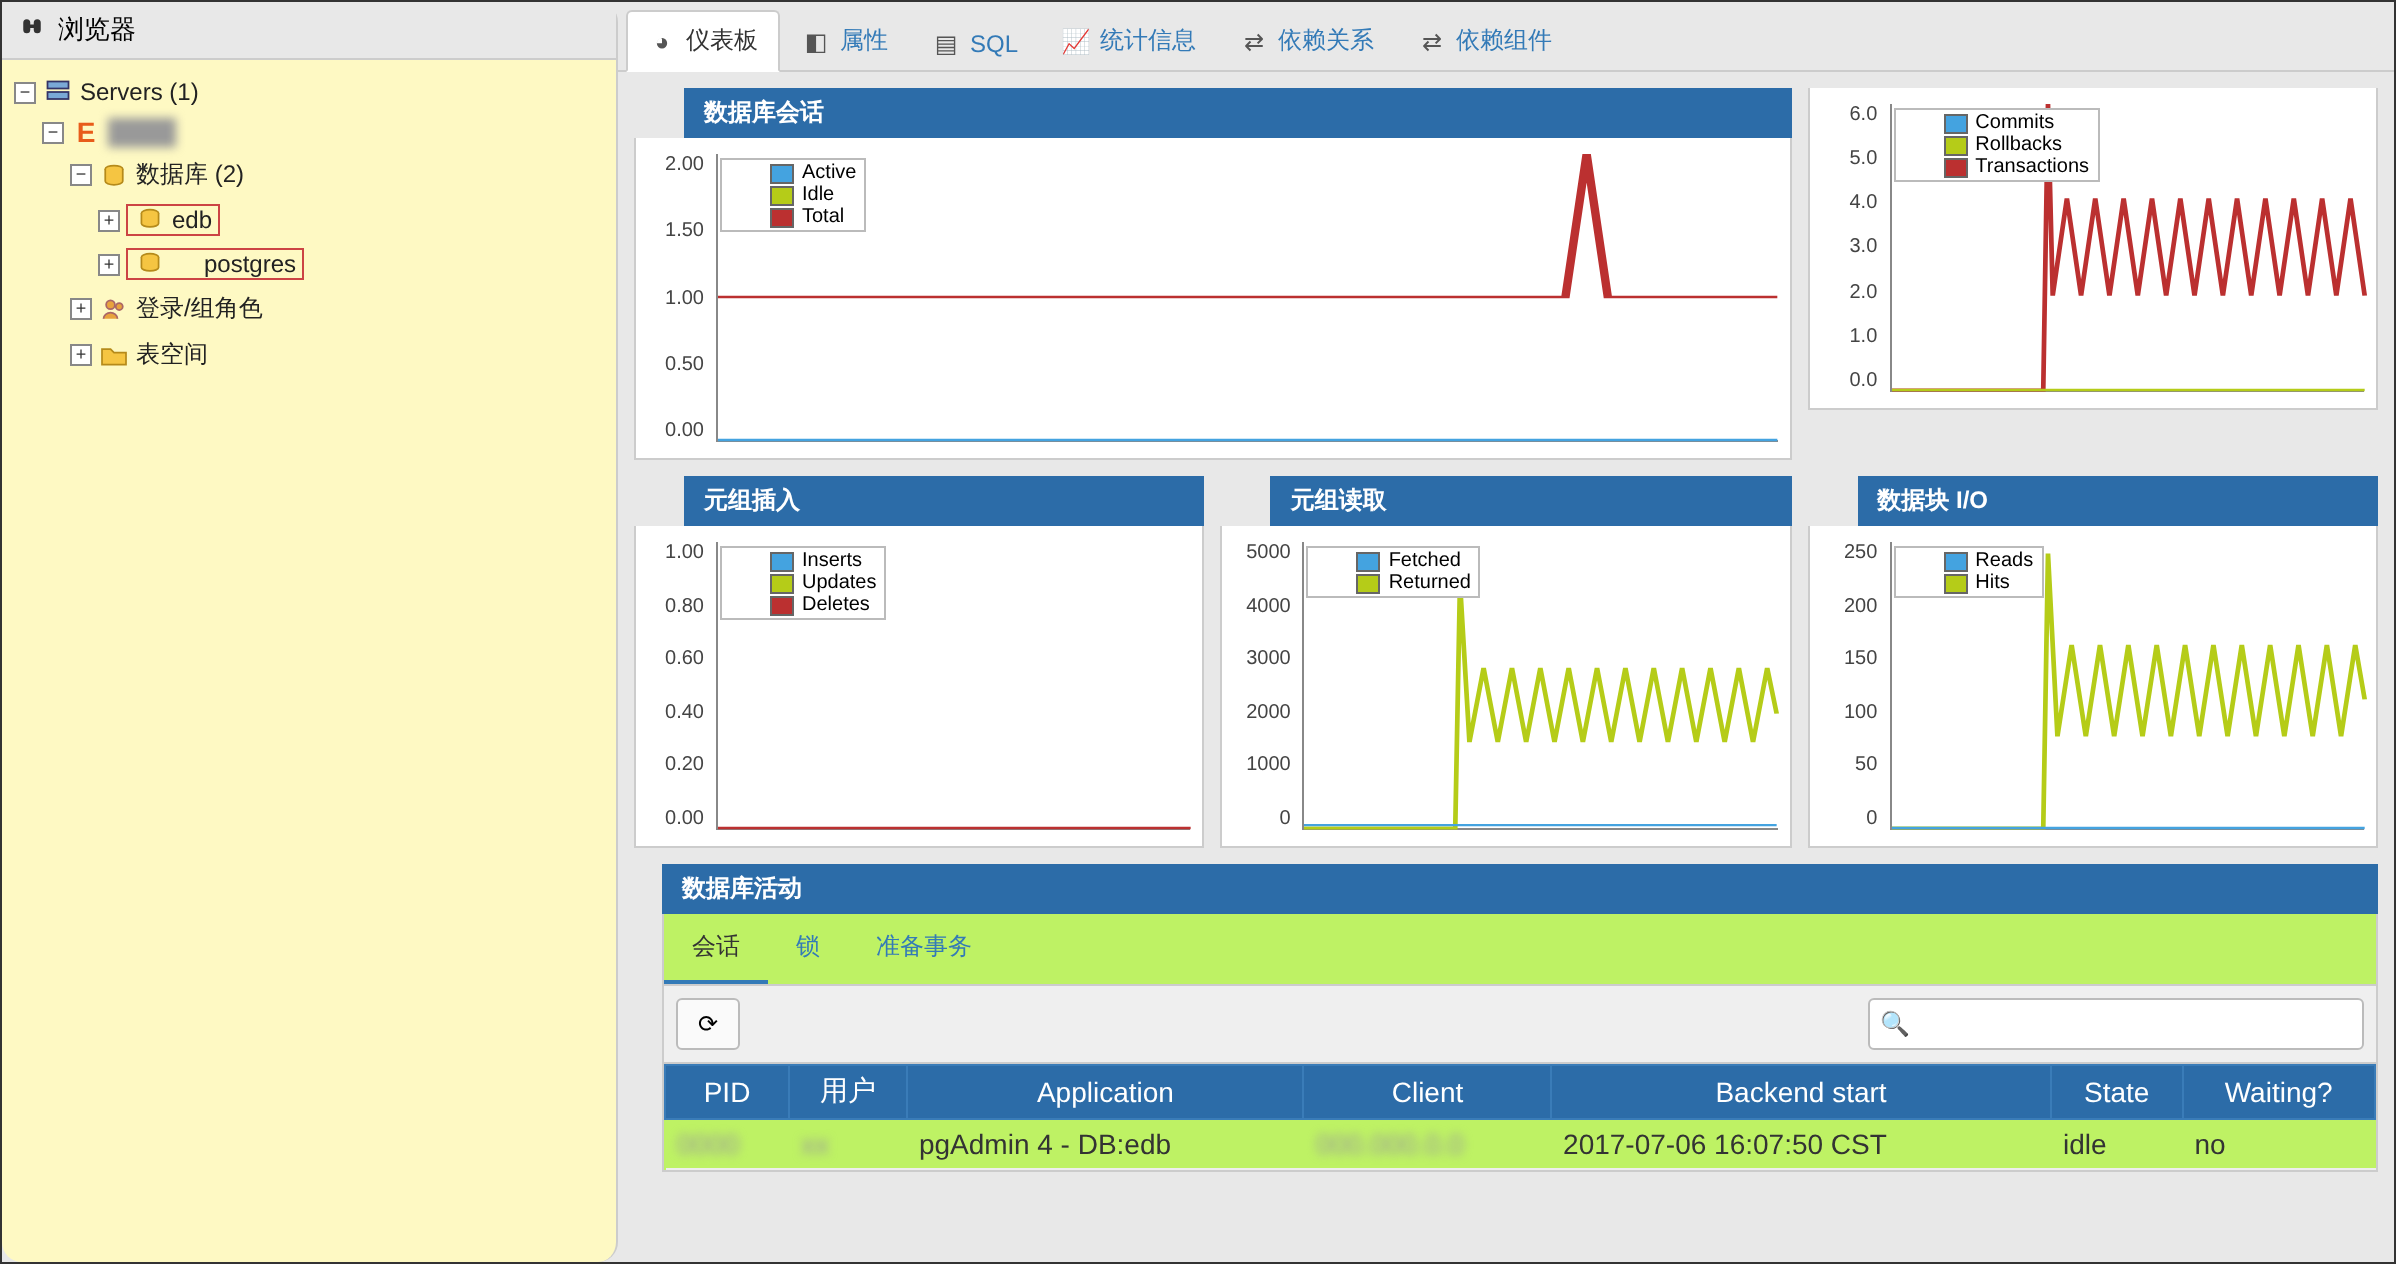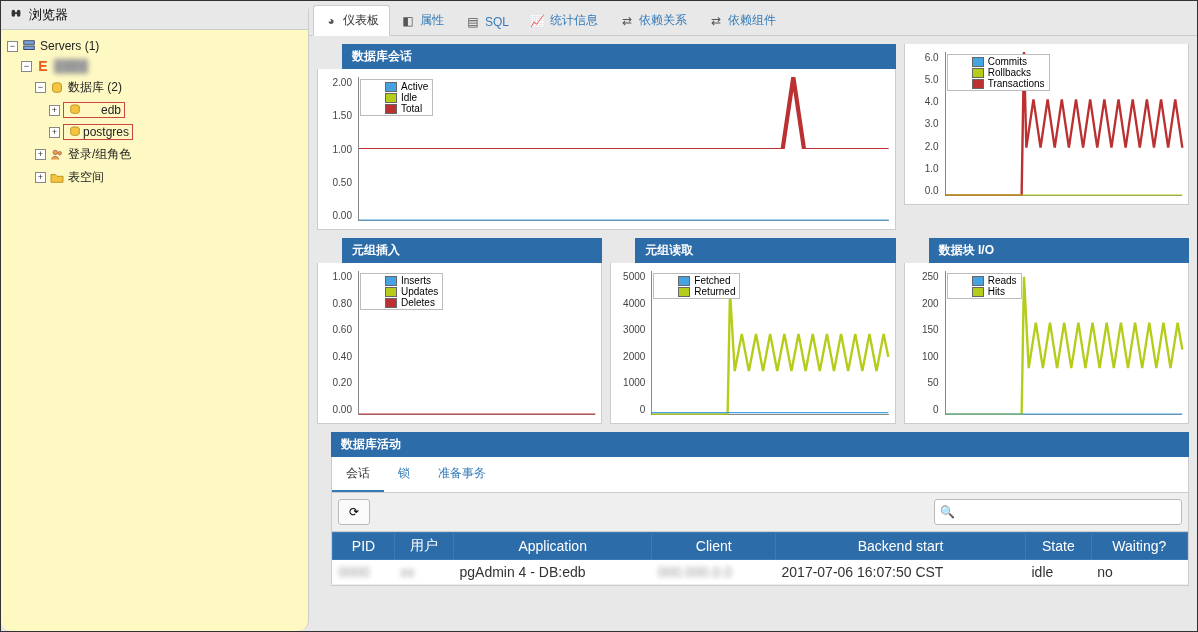--- a/index.html
+++ b/index.html
@@ -31,21 +31,21 @@
 .yaxis { position: absolute; left: 0; top: 4px; bottom: 4px; width: 34px; display: flex; flex-direction: column; justify-content: space-between; text-align: right; font-size: 10px; color: #444; }
 .yaxis span { padding-right: 4px; }
 .plot { position: absolute; left: 36px; right: 2px; top: 4px; bottom: 4px; border-left: 1px solid #888; border-bottom: 1px solid #888; }
 .legend { position: absolute; left: 38px; top: 6px; border: 1px solid #bbb; background: #fff; padding: 1px; z-index: 2; }
 .legend-item { display: flex; align-items: center; gap: 4px; font-size: 10px; padding: 0 3px; margin-left: 20px; }
 .legend-item .sw { width: 12px; height: 10px; border: 1px solid #666; }
 svg.plotsvg { position:absolute; left:0; top:0; width:100%; height:100%; overflow:visible; }
 
 .activity { margin: 0 8px 8px; padding-left: 14px; }
 .act-title { background: #2c6ca8; color: #fff; padding: 4px 10px; font-size: 12px; font-weight: bold; }
-.act-body { background: #ffffff; border: 1px solid #ccc; border-top:none; }
+.act-body { background: #bef264; border: 1px solid #ccc; border-top:none; }
 .act-tabs { display: flex; border-bottom: 1px solid #ccc; }
 .act-tab { padding: 8px 14px; font-size: 12px; color: #337ab7; cursor: pointer; }
 .act-tab.active { color: #333; border-bottom: 2px solid #337ab7; }
 .toolbar { display: flex; padding: 6px; gap: 6px; align-items: center; background:#efefef; border-bottom:1px solid #ccc;}
 .btn-refresh { width: 32px; height: 26px; border: 1px solid #bbb; background: #fafafa; border-radius: 3px; display:flex; align-items:center; justify-content:center; cursor:pointer; }
 .search { margin-left: auto; position: relative; }
 .search input { width: 248px; height: 26px; border: 1px solid #bbb; border-radius: 3px; padding: 0 6px 0 24px; font-size:12px; }
 .search .sicn { position:absolute; left:6px; top:50%; transform:translateY(-50%); color:#888; }
 table.data { width: 100%; border-collapse: collapse; font-size: 14px; }
 table.data th { background: #2c6ca8; color: #fff; padding: 4px 6px; font-weight: normal; border: 1px solid #3a7cb8; }
@@ -93,35 +93,35 @@
                 <ellipse cx="8" cy="4" rx="5" ry="2" fill="#f5c542" stroke="#b58a1a"></ellipse>
                 <path d="M3 4v7c0 1.1 2.2 2 5 2s5-.9 5-2V4" fill="#f5c542" stroke="#b58a1a"></path>
               </svg>
             </span>
           <span class="tree-label">数据库 (2)</span>
         </div>
       </div>
       <div class="tree-node indent3">
         <div class="row">
           <span class="tree-toggle">+</span>
-          <span class="highlight" style="display:inline-flex;align-items:center;gap:18px;">
+          <span class="highlight" style="display:inline-flex;align-items:center;gap:3px;">
             <span class="tree-icon">
                 <svg width="14" height="12" viewBox="0 0 16 14">
                   <ellipse cx="8" cy="3" rx="5" ry="2" fill="#f5c542" stroke="#b58a1a"></ellipse>
                   <path d="M3 3v6c0 1.1 2.2 2 5 2s5-.9 5-2V3" fill="#f5c542" stroke="#b58a1a"></path>
                 </svg>
               </span>
             <span class="tree-label">edb</span>
           </span>
         </div>
       </div>
       <div class="tree-node indent3">
         <div class="row">
           <span class="tree-toggle">+</span>
-          <span class="highlight" style="display:inline-flex;align-items:center;gap:0;">
+          <span class="highlight" style="display:inline-flex;align-items:center;gap:19px;">
             <span class="tree-icon">
                 <svg width="14" height="12" viewBox="0 0 16 14">
                   <ellipse cx="8" cy="3" rx="5" ry="2" fill="#f5c542" stroke="#b58a1a"></ellipse>
                   <path d="M3 3v6c0 1.1 2.2 2 5 2s5-.9 5-2V3" fill="#f5c542" stroke="#b58a1a"></path>
                 </svg>
               </span>
             <span class="tree-label">postgres</span>
           </span>
         </div>
       </div>

